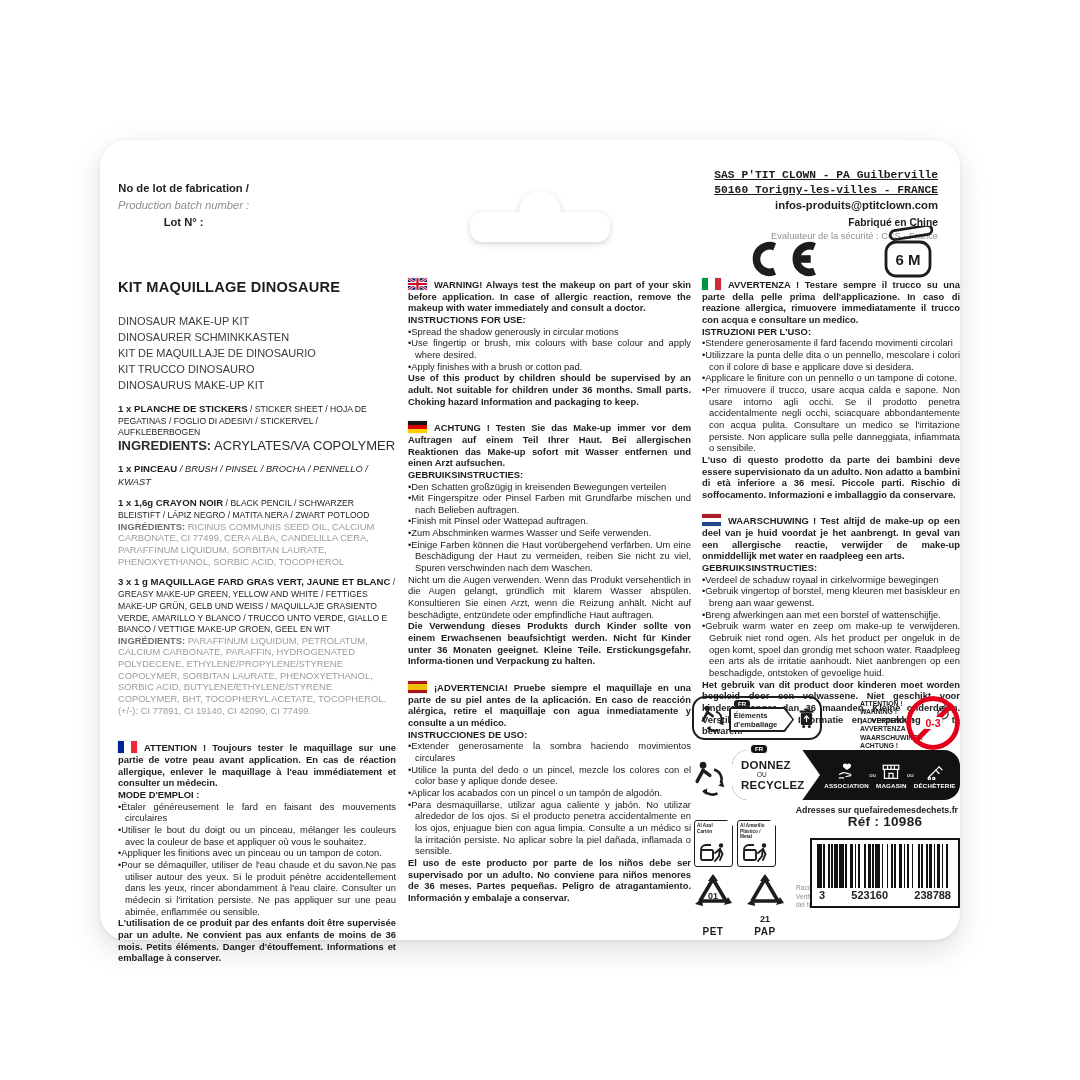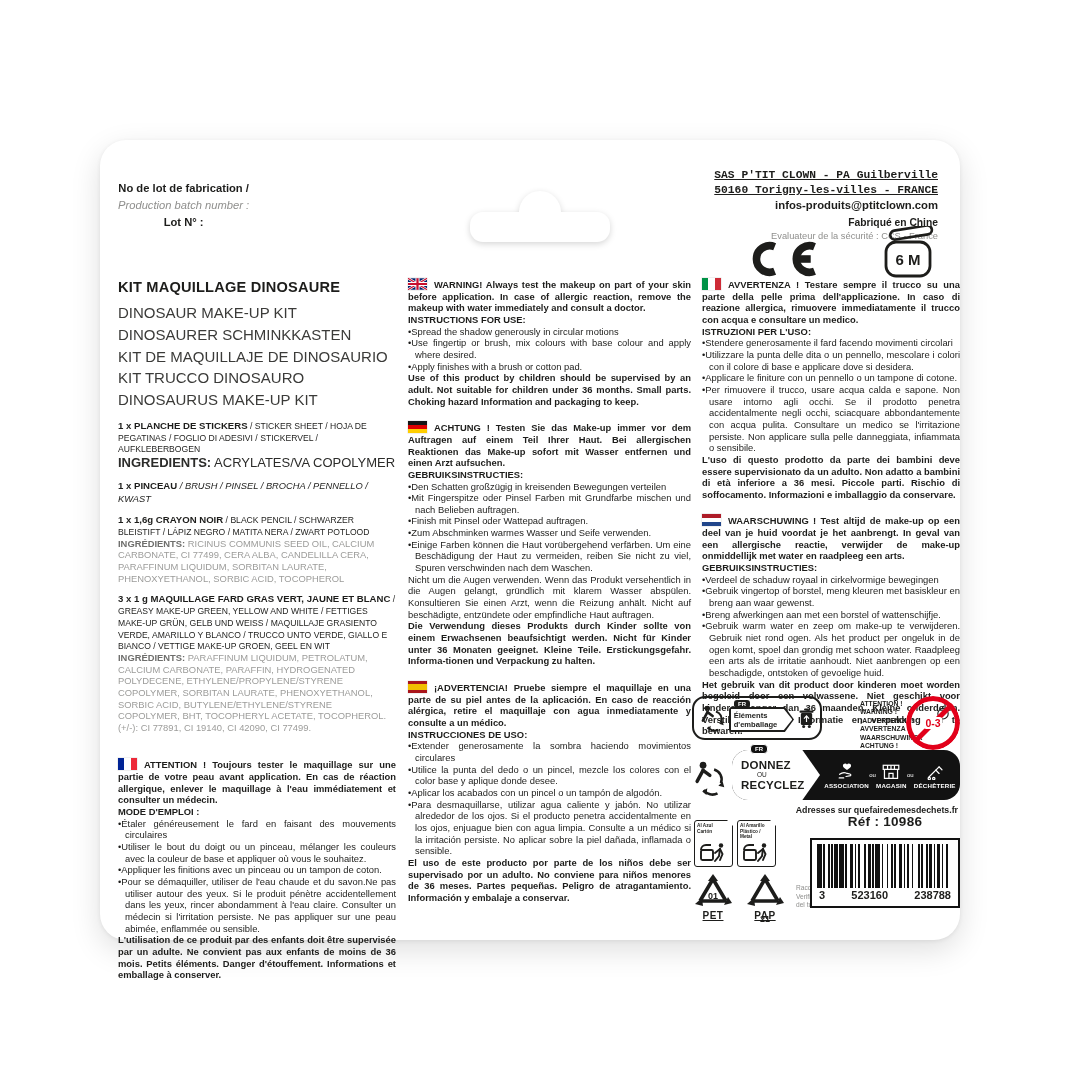--- a/index.html
+++ b/index.html
@@ -34,21 +34,21 @@
   .marks{position:absolute;right:24px;top:86px;display:flex;align-items:flex-end;gap:56px;}
 
   
   .col{position:absolute;top:138px;font-size:9.4px;line-height:1.24;text-align:justify;}
   .col1{left:18px;width:278px;}
   .col2{left:308px;width:283px;}
   .col3{left:602px;width:258px;}
   .col p{margin:0;}
 
   .title{font-size:14.6px;font-weight:bold;letter-spacing:.2px;text-align:left;}
-  .subs{font-size:15px;line-height:1.45;color:#3b3b39;text-align:left;margin-top:6px;}
+  .subs{font-size:11px;line-height:1.45;color:#3b3b39;text-align:left;margin-top:18px;}
   .item{margin-top:9px;text-align:left;}
   .item .name{font-weight:bold;font-size:9.6px;}
   .item .rest{font-size:8.6px;}
   .item .rest.italic{font-style:italic;font-size:9.3px;}
   .ing{font-size:9.4px;color:#9c9c9a;text-align:left;}
   .ing .lbl{color:#6e6e6c;font-weight:bold;}
   .ing.dark,.ing.dark .lbl{color:#2c2c2a;font-size:13px;}
   .extra{font-size:9.4px;color:#9c9c9a;text-align:left;}
 
   .lang{margin-bottom:14px;}
@@ -109,21 +109,21 @@
   .bins{position:absolute;left:2px;top:128px;display:flex;gap:4px;}
   .bin{width:39px;height:47px;border:1.6px solid #1d1d1b;border-radius:3px;position:relative;
        padding:2px 2px 0;box-sizing:border-box;background:#fff;}
   .bin .bl{font-size:4.7px;font-weight:bold;line-height:1.2;}
   .bin svg{position:absolute;left:3px;bottom:3px;width:30px;height:22px;}
   .bin::after{content:"";position:absolute;top:-1.6px;right:-1.6px;width:0;height:0;
        border-style:solid;border-width:0 8px 8px 0;border-color:#fff #fff transparent transparent;}
   .loops{position:absolute;left:0;top:182px;display:flex;gap:10px;}
   .loop{display:flex;flex-direction:column;align-items:center;}
   .loop .num{position:absolute;font-size:9px;font-weight:bold;}
-  .loop .lbl{font-size:10px;font-weight:bold;margin-top:0px;letter-spacing:.5px;text-decoration:underline;}
+  .loop .lbl{font-size:10px;font-weight:bold;margin-top:16px;letter-spacing:.5px;}
   .note{position:absolute;left:104px;top:192px;width:74px;font-size:6.6px;color:#8f8f8d;line-height:1.3;}
   .ref{position:absolute;left:118px;top:122px;width:150px;text-align:center;font-size:13.5px;
        font-weight:bold;letter-spacing:.3px;}
   .bcode{position:absolute;left:118px;top:146px;width:150px;height:70px;border:2.5px solid #121212;
        background:#fff;box-sizing:border-box;padding:4px 5px 2px;}
   .bars{display:flex;height:44px;}
   .bars div{height:100%;}
   .digits{display:flex;justify-content:space-between;font-size:11px;font-weight:bold;padding:1px 2px 0;}
 </style>
 </head>

